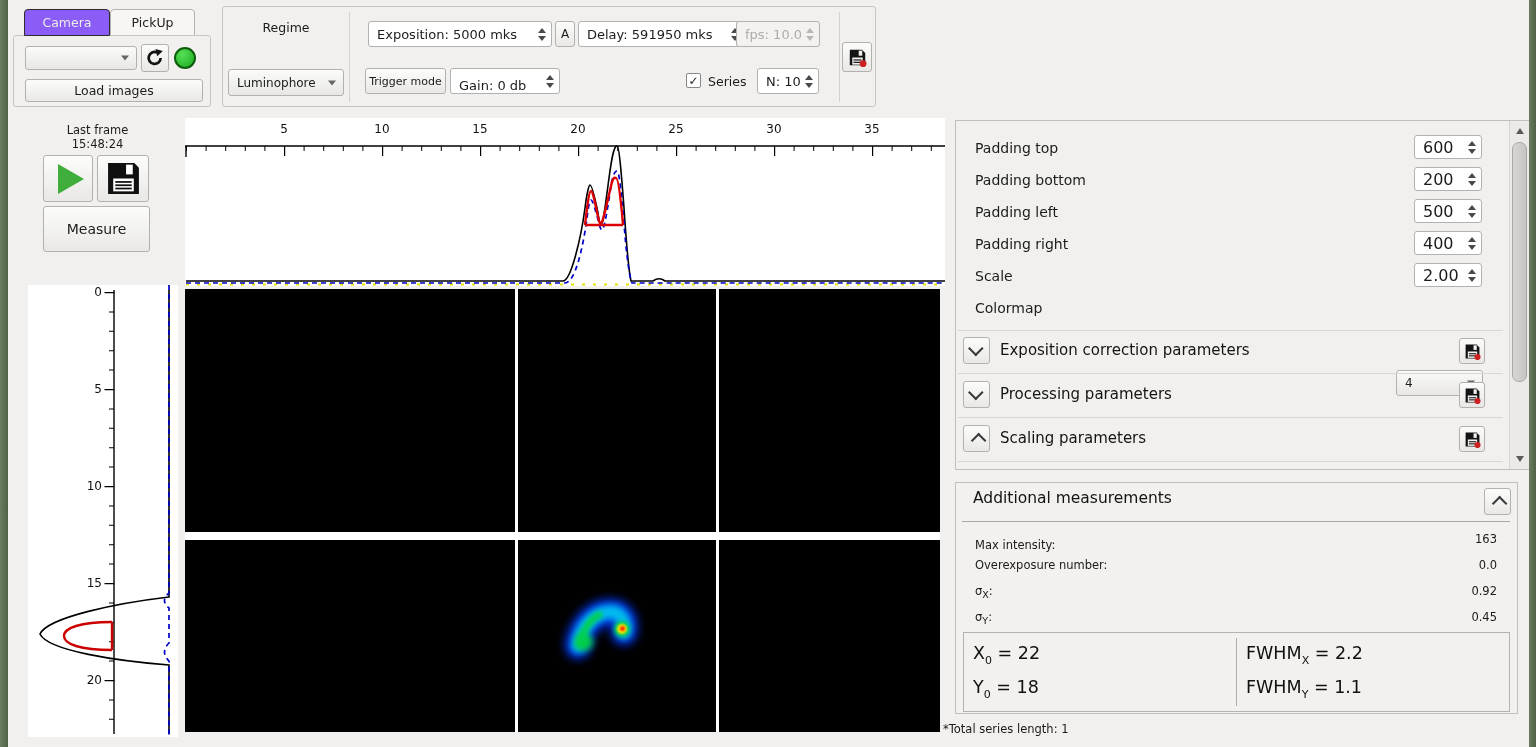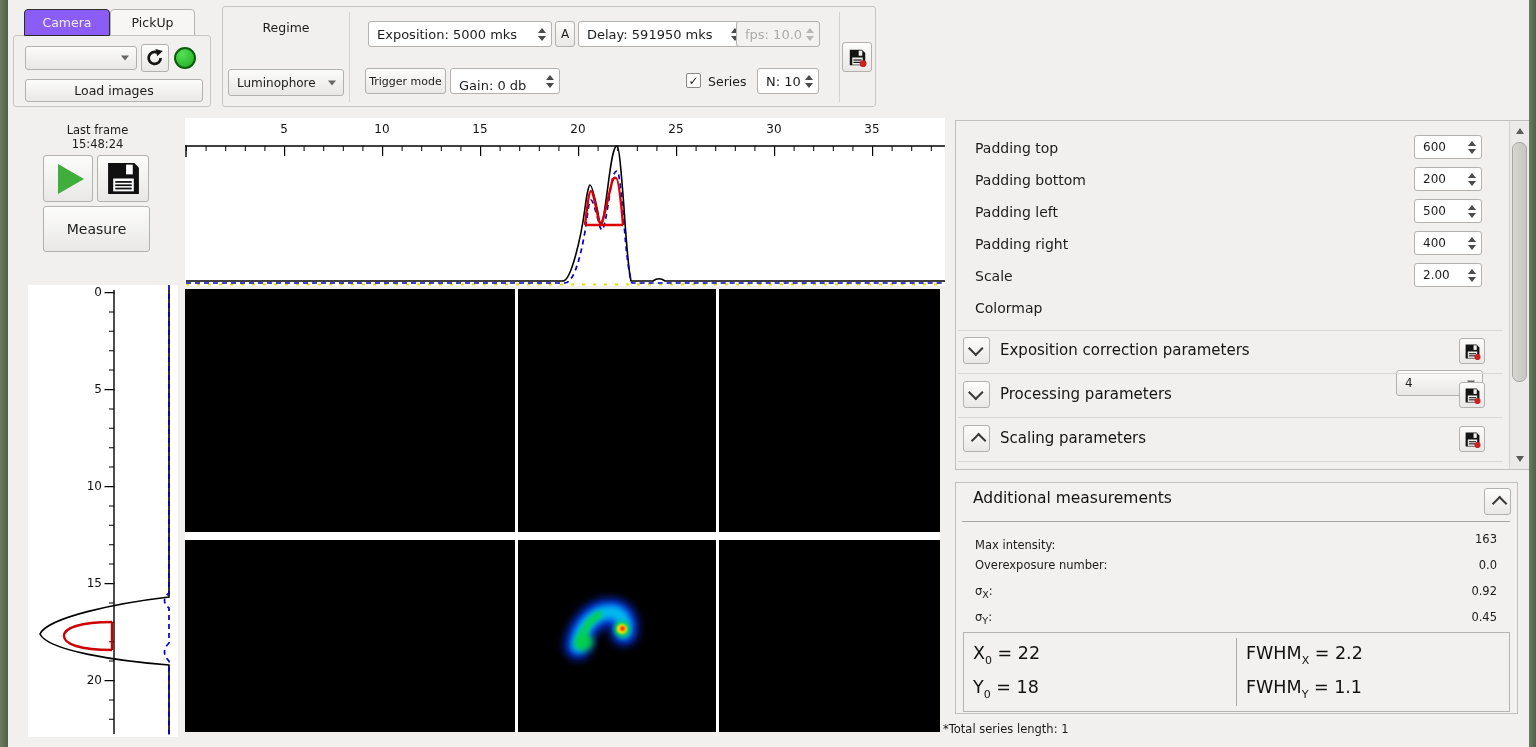--- a/index.html
+++ b/index.html
@@ -49,21 +49,21 @@
 
   
   .sb-track { position:absolute; background:#eceae8; border-left:1px solid #d6d4d1; }
   .sb-btn { position:absolute; left:0; right:0; display:flex; align-items:center; justify-content:center; }
   .sb-thumb { position:absolute; left:2px; right:2px; background:linear-gradient(90deg,#d8d6d3,#c7c5c2); border:1px solid #a9a7a4; border-radius:7px; }
   .sb-tri-up { width:0;height:0;border-left:4px solid transparent;border-right:4px solid transparent;border-bottom:6px solid #5a5a5a; }
   .sb-tri-down { width:0;height:0;border-left:4px solid transparent;border-right:4px solid transparent;border-top:6px solid #5a5a5a; }
 
   .rp-label { position:absolute; left:975px; font-size:14px; color:#1c1c1c; white-space:nowrap; }
   .rp-spin { position:absolute; left:1414px; width:68px; height:24px; }
-  .rp-spin .txt { font-size:12px; }
+  .rp-spin .txt { font-size:16px; }
   .section-title { position:absolute; left:1000px; font-size:15px; color:#141414; white-space:nowrap; }
   .mini-btn { position:absolute; width:27px; height:27px; }
   .meas-label { position:absolute; left:975px; font-size:11.5px; color:#1a1a1a; }
   .meas-value { position:absolute; font-size:11.5px; color:#1a1a1a; right:39px; text-align:right; }
   .result-text { position:absolute; font-size:17.5px; color:#111; white-space:nowrap; }
   .result-text sub { font-size:11px; }
   sub { line-height:0; }
 
   .checkbox { width:15px; height:15px; background:#fff; border:1px solid #8a8886; border-radius:2px;
               display:flex; align-items:center; justify-content:center; font-size:12px; font-weight:bold; color:#222; }

